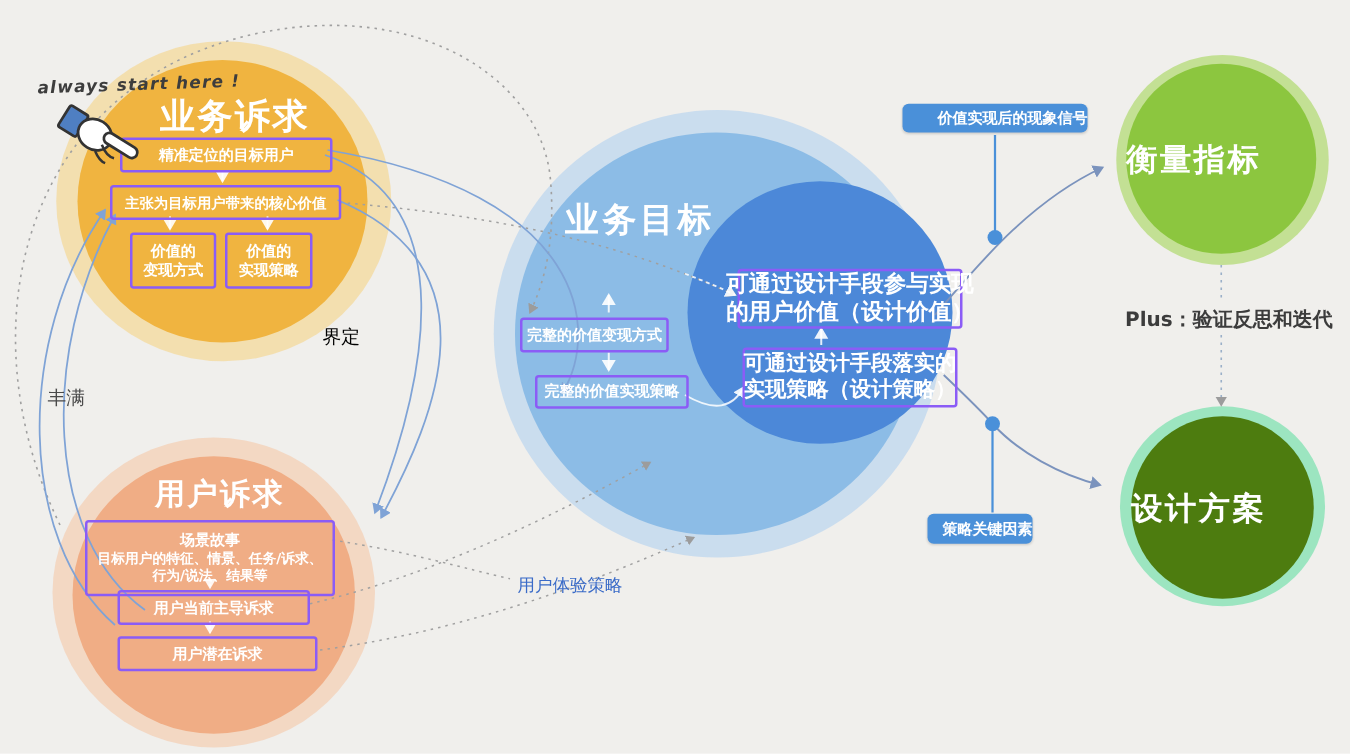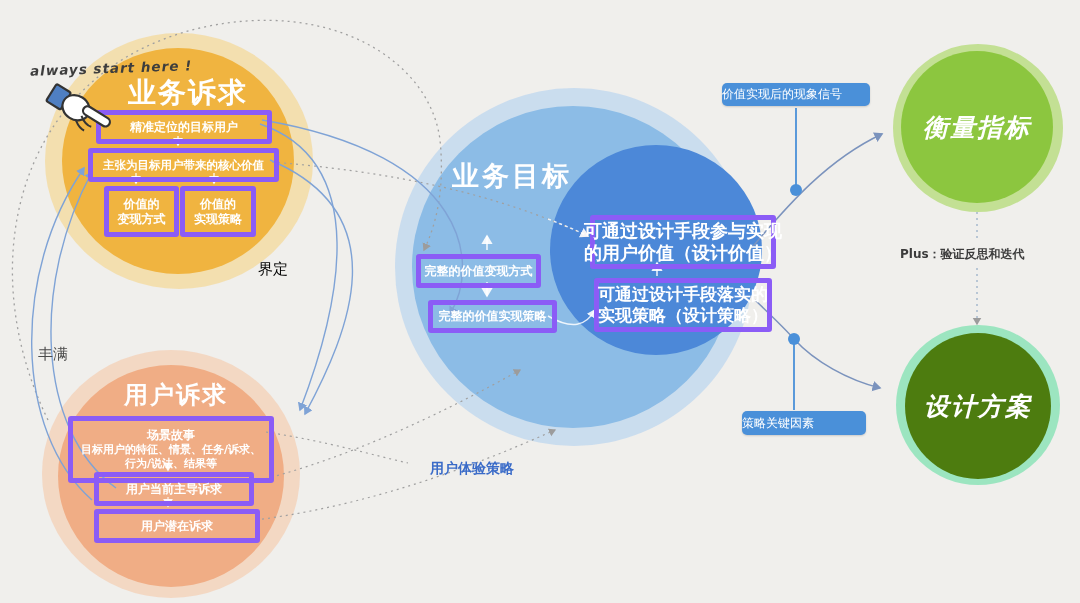--- a/index.html
+++ b/index.html
@@ -1,29 +1,29 @@
 <!DOCTYPE html>
 <html><head>
 <meta charset="utf-8">
 <style>
   html,body{margin:0;padding:0;}
   body{font-family:"DejaVu Sans","Liberation Sans",sans-serif;}
   #stage{position:relative;width:1080px;height:603px;background:#f0efec;overflow:hidden;}
   .circle{position:absolute;border-radius:50%;}
   .halo{position:absolute;border-radius:50%;}
   .ctitle{position:absolute;color:#fff;font-weight:bold;z-index:10;white-space:nowrap;}
-  .dbox{position:absolute;z-index:10;border:5px solid #8b5cf6;border-radius:3px;color:#fff;
+  .dbox{position:absolute;z-index:10;border:2px solid #8b5cf6;border-radius:3px;color:#fff;
         font-weight:bold;font-size:12px;line-height:1.25;display:flex;flex-direction:column;
         align-items:center;justify-content:center;text-align:center;white-space:nowrap;}
   .badge{position:absolute;z-index:11;background:#4a90d9;border-radius:5px;color:#fff;
-         font-weight:normal;font-size:12px;display:flex;align-items:center;justify-content:flex-start;
+         font-weight:bold;font-size:12px;display:flex;align-items:center;justify-content:flex-end;
          white-space:nowrap;box-shadow:0 1px 2px rgba(0,0,0,.15);}
   .freetext{position:absolute;z-index:11;white-space:nowrap;}
   #connectors{position:absolute;left:0;top:0;z-index:5;}
-  .grncircle{display:flex;align-items:center;justify-content:center;font-style:italic;}
+  .grncircle{display:flex;align-items:center;justify-content:flex-start;}
 </style>
 </head>
 <body>
 
 <div id="stage">
 
   <div class="halo" style="left:45px;top:33px;width:268px;height:256px;background:#f6d27e;opacity:.55;"></div>
   <div class="halo" style="left:42px;top:350px;width:258px;height:248px;background:#f5c8a8;opacity:.6;"></div>
   <div class="halo" style="left:395px;top:88px;width:358px;height:358px;background:#b5d3ef;opacity:.65;"></div>
   <div class="halo" style="left:893px;top:44px;width:170px;height:168px;background:#c3e094;"></div>
@@ -144,29 +144,29 @@
     <span>的用户价值（设计价值）</span>
   </div>
   <div class="dbox" style="left:594px;top:278px;width:168px;height:44px;font-size:17px;">
     <span>可通过设计手段落实的</span>
     <span>实现策略（设计策略）</span>
   </div>
 
   <div class="badge" style="left:722px;top:83px;width:148px;height:23px;">
     <span>价值实现后的现象信号</span>
   </div>
-  <div class="badge" style="left:742px;top:411px;width:124px;height:24px;">
+  <div class="badge" style="left:742px;top:411px;width:84px;height:24px;">
     <span>策略关键因素</span>
   </div>
 
   <div class="freetext" style="left:30px;top:60px;font-size:13.5px;font-style:italic;font-weight:bold;color:#3d3d3d;letter-spacing:1px;transform:rotate(-2deg);">always start here !</div>
   <div class="freetext" style="left:258px;top:260px;font-size:15px;color:#000000;">界定</div>
-  <div class="freetext" style="left:38px;top:309px;font-size:15px;color:#4a4a4a;margin-top:36px;">丰满</div>
-  <div class="freetext" style="left:414px;top:460px;font-size:14px;font-weight:bold;color:#3a6bc8;margin-left:16px;">用户体验策略</div>
-  <div class="freetext" style="left:900px;top:246px;font-size:12px;font-weight:600;color:#3c3c3c;">Plus：验证反思和迭代</div>
+  <div class="freetext" style="left:38px;top:309px;font-size:15px;color:#4a4a4a;">丰满</div>
+  <div class="freetext" style="left:414px;top:460px;font-size:14px;font-weight:normal;color:#3a6bc8;">用户体验策略</div>
+  <div class="freetext" style="left:900px;top:246px;font-size:16px;font-weight:600;color:#3c3c3c;">Plus：验证反思和迭代</div>
 
   <svg width="84" height="70" viewBox="0 0 84 70" style="position:absolute;left:40px;top:80px;z-index:12;">
     <g transform="rotate(32 42 35)">
       <rect x="4" y="22" width="17" height="20" rx="2" fill="#4f7fc2" stroke="#333" stroke-width="2.2"></rect>
       <ellipse cx="33" cy="32" rx="14" ry="12" fill="#fff" stroke="#333" stroke-width="2.2"></ellipse>
       <rect x="40" y="24" width="30" height="9" rx="4.5" fill="#fff" stroke="#333" stroke-width="2.2"></rect>
       <path d="M 42,36 q 8,6 14,4" fill="none" stroke="#333" stroke-width="2"></path>
       <path d="M 40,43 q 7,5 12,4" fill="none" stroke="#333" stroke-width="2"></path>
     </g>
   </svg>

